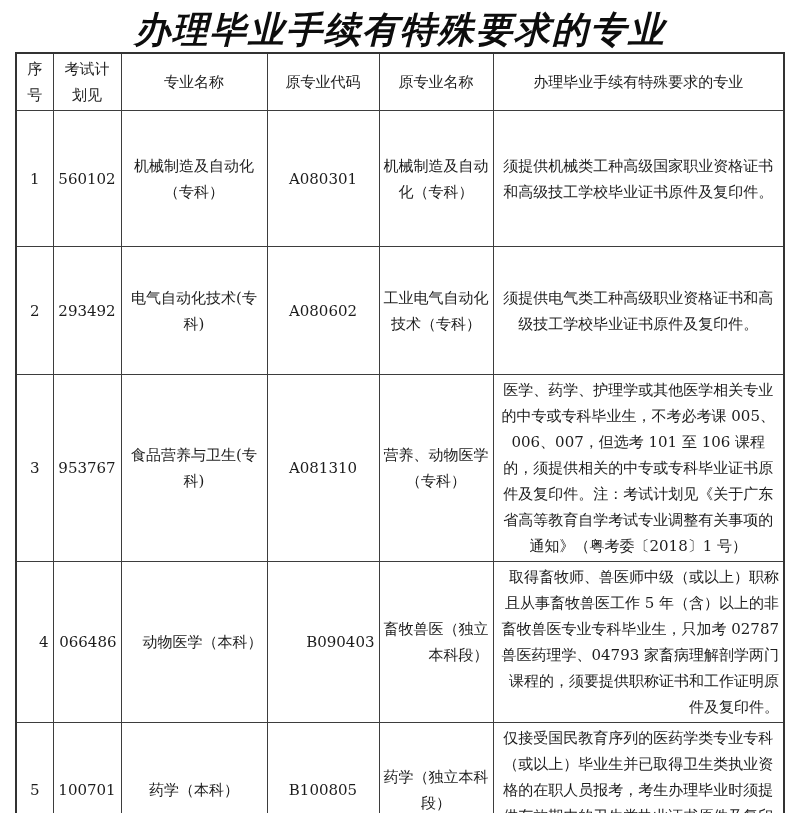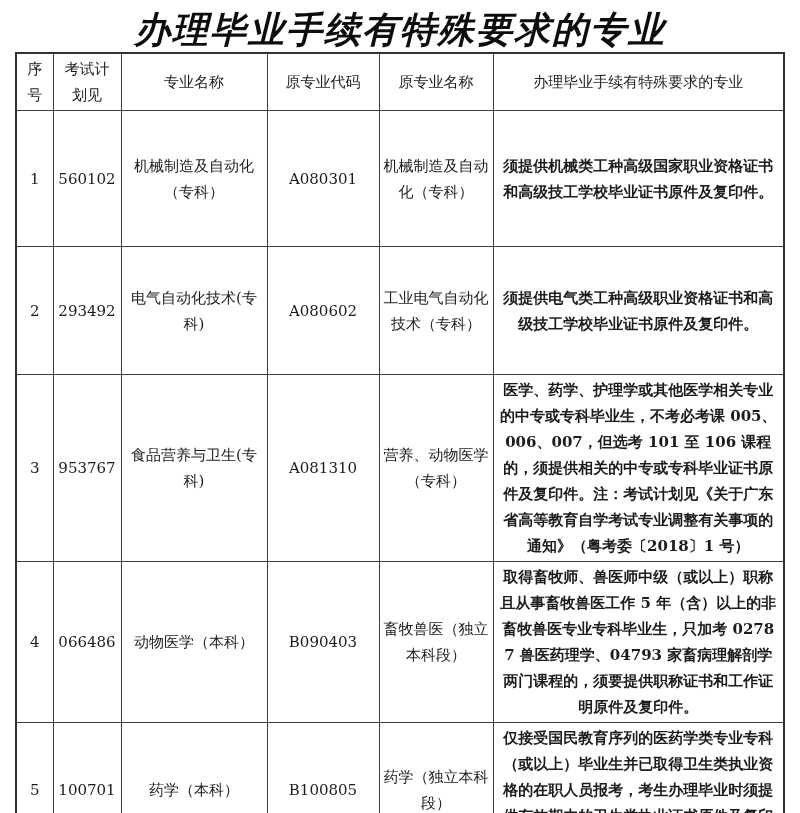--- a/index.html
+++ b/index.html
@@ -63,26 +63,25 @@
   col.c-name   { width: 146px; }
   col.c-ocode  { width: 112px; }
   col.c-oname  { width: 114px; }
   col.c-mat    { width: 291px; }
   td.mat {
     text-align: justify;
     text-justify: inter-ideograph;
     padding: 3px 6px;
     line-height: 26.5px;
     font-size: 15.2px;
-    font-weight: bold;
   }
   tr.r1 td { height: 131px; }
   tr.r2 td { height: 123px; }
   tr.r3 td { height: 168px; }
-  tr.r4 td { height: 135px; }
+  tr.r4 td { height: 135px; text-align: right; }
   tr.r5 td { height: 126px; }
 </style>
 </head>
 <body>
 
 <div class="page">
 
   <h1 class="title">办理毕业手续有特殊要求的专业</h1>
 
   <table class="spec-table">

